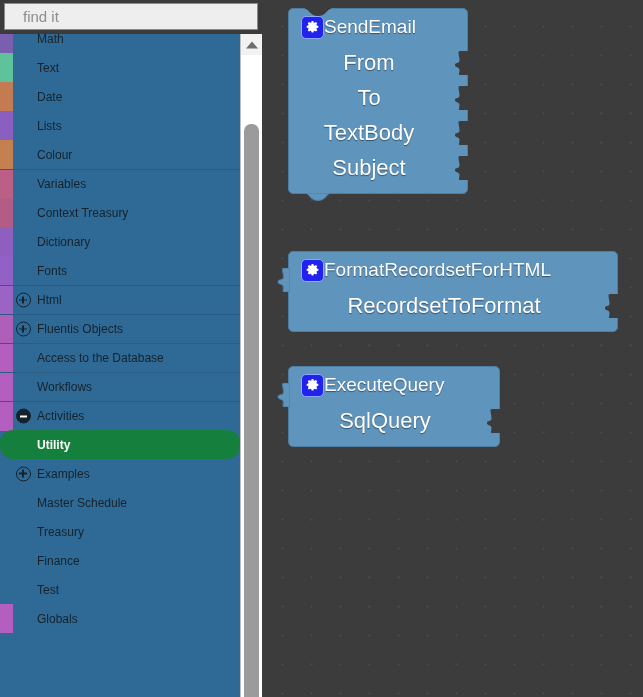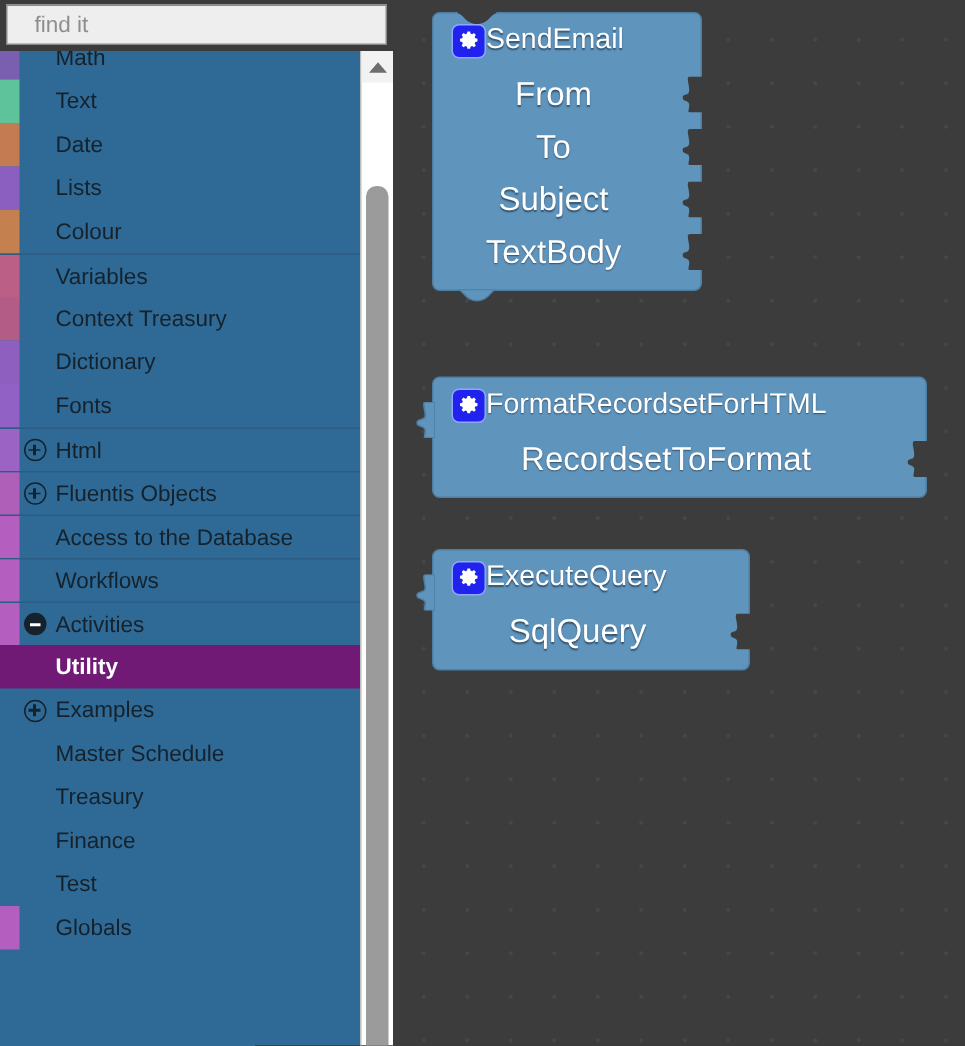--- a/index.html
+++ b/index.html
@@ -48,21 +48,21 @@
     overflow: hidden;
   }
   #list-inner { position: absolute; left: 0; top: -10px; width: 240px; }
 
   .row {
     position: relative;
     height: 29px;
     display: flex;
     align-items: center;
     color: #16222b;
-    font-size: 15px;
+    font-size: 12px;
     line-height: 1;
     white-space: nowrap;
   }
   .row.sep-top { border-top: 1px solid #2a5c84; }
   .swatch {
     position: absolute; left: 0; top: 0;
     width: 13px; height: 29px;
   }
   .row .label { margin-left: 37px; }
 
@@ -76,21 +76,21 @@
   }
   .toggle-icon::before, .toggle-icon::after {
     content: ""; position: absolute; background: #16222b;
   }
   .toggle-icon::before { left: 2px; top: 5.6px; width: 7.8px; height: 1.7px; }
   .toggle-icon::after  { left: 5.1px; top: 2.5px; width: 1.7px; height: 7.8px; }
   .toggle-icon.minus { background: #16222b; border-color: #16222b; }
   .toggle-icon.minus::before { background: #ffffff; left: 2.6px; top: 5.6px; width: 7.5px; height: 2.2px; }
   .toggle-icon.minus::after  { display: none; }
 
-  .row.selected { background: #701a75; }
+  .row.selected { background: #15803d; border-radius: 13px; }
   .row.selected .label { color: #ffffff; font-weight: bold; }
 
   
   #scrollbar {
     position: absolute; left: 240px; top: 34px;
     width: 22px; height: 663px;
     background: #ffffff;
     border-left: 1px solid #bdbdbd;
   }
   #scroll-up {
@@ -207,29 +207,29 @@
         </div>
         <div class="field">
           <span>To</span>
           <span class="notch-r">
             <svg width="13" height="24" viewBox="0 0 13 24">
               <path fill="#3c3c3c" d="M13 0 H5 C2 0 4.5 5 4.5 9 C4.5 13.5 0 11 0 14 C0 17 4.5 15.5 4.5 19 C4.5 22 3 24 5 24 H13 Z"></path>
             </svg>
           </span>
         </div>
         <div class="field">
+          <span>TextBody</span>
+          <span class="notch-r">
+            <svg width="13" height="24" viewBox="0 0 13 24">
+              <path fill="#3c3c3c" d="M13 0 H5 C2 0 4.5 5 4.5 9 C4.5 13.5 0 11 0 14 C0 17 4.5 15.5 4.5 19 C4.5 22 3 24 5 24 H13 Z"></path>
+            </svg>
+          </span>
+        </div>
+        <div class="field">
           <span>Subject</span>
-          <span class="notch-r">
-            <svg width="13" height="24" viewBox="0 0 13 24">
-              <path fill="#3c3c3c" d="M13 0 H5 C2 0 4.5 5 4.5 9 C4.5 13.5 0 11 0 14 C0 17 4.5 15.5 4.5 19 C4.5 22 3 24 5 24 H13 Z"></path>
-            </svg>
-          </span>
-        </div>
-        <div class="field">
-          <span>TextBody</span>
           <span class="notch-r">
             <svg width="13" height="24" viewBox="0 0 13 24">
               <path fill="#3c3c3c" d="M13 0 H5 C2 0 4.5 5 4.5 9 C4.5 13.5 0 11 0 14 C0 17 4.5 15.5 4.5 19 C4.5 22 3 24 5 24 H13 Z"></path>
             </svg>
           </span>
         </div>
         <div style="height: 8px;"></div>
       </div>
       <div class="block" style="left: 26px; top: 251px; width: 330px;">
         <div class="tab-l">

